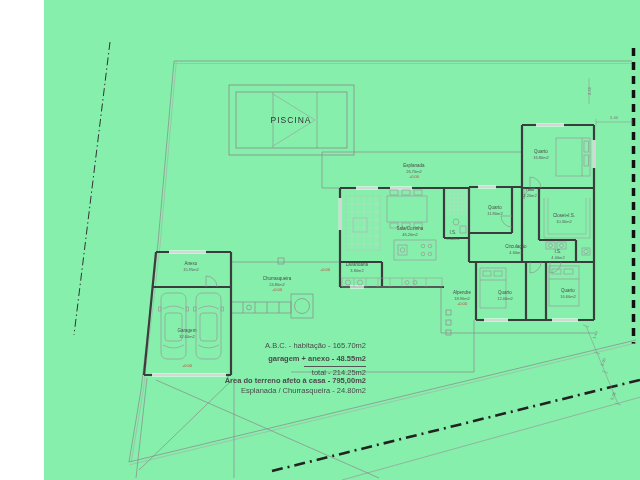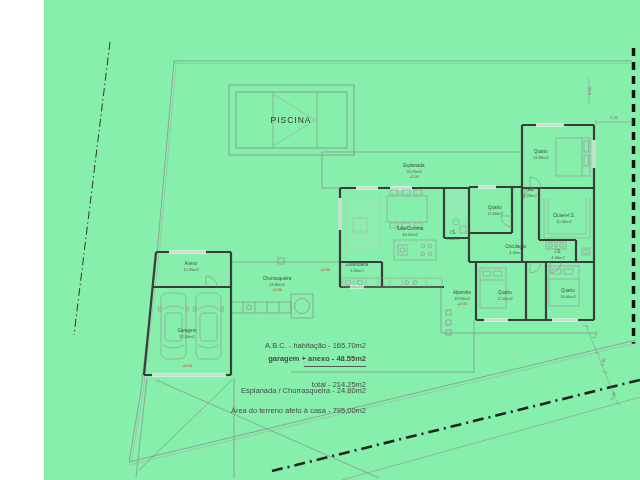--- a/index.html
+++ b/index.html
@@ -299,17 +299,17 @@
 
   <div class="dim" style="left:570px;top:117px;">5.40</div>
   <div class="dim rot90" style="left:545px;top:91px;">2.60</div>
   <div class="dim rot69" style="left:551px;top:335px;">1.40</div>
   <div class="dim rot69" style="left:559px;top:362px;">3.00</div>
   <div class="dim rot69" style="left:569px;top:396px;">5.08</div>
 
   <div class="sline" style="top:341px;">A.B.C. - habitação - 165.70m2</div>
   <div class="sline" style="top:354px;font-weight:bold;">garagem + anexo - 48.55m2</div>
   <div class="sdivider"></div>
-  <div class="sline" style="top:380px;">total - 214.25m2</div>
+  <div class="sline" style="top:368px;">total - 214.25m2</div>
   <div class="sline" style="top:386px;">Esplanada / Churrasqueira - 24.80m2</div>
-  <div class="sline" style="top:406px;">Área do terreno afeto à casa - 795,00m2</div>
+  <div class="sline" style="top:376px;font-weight:bold;">Área do terreno afeto à casa - 795,00m2</div>
 
 </div>
 
 </body></html>

